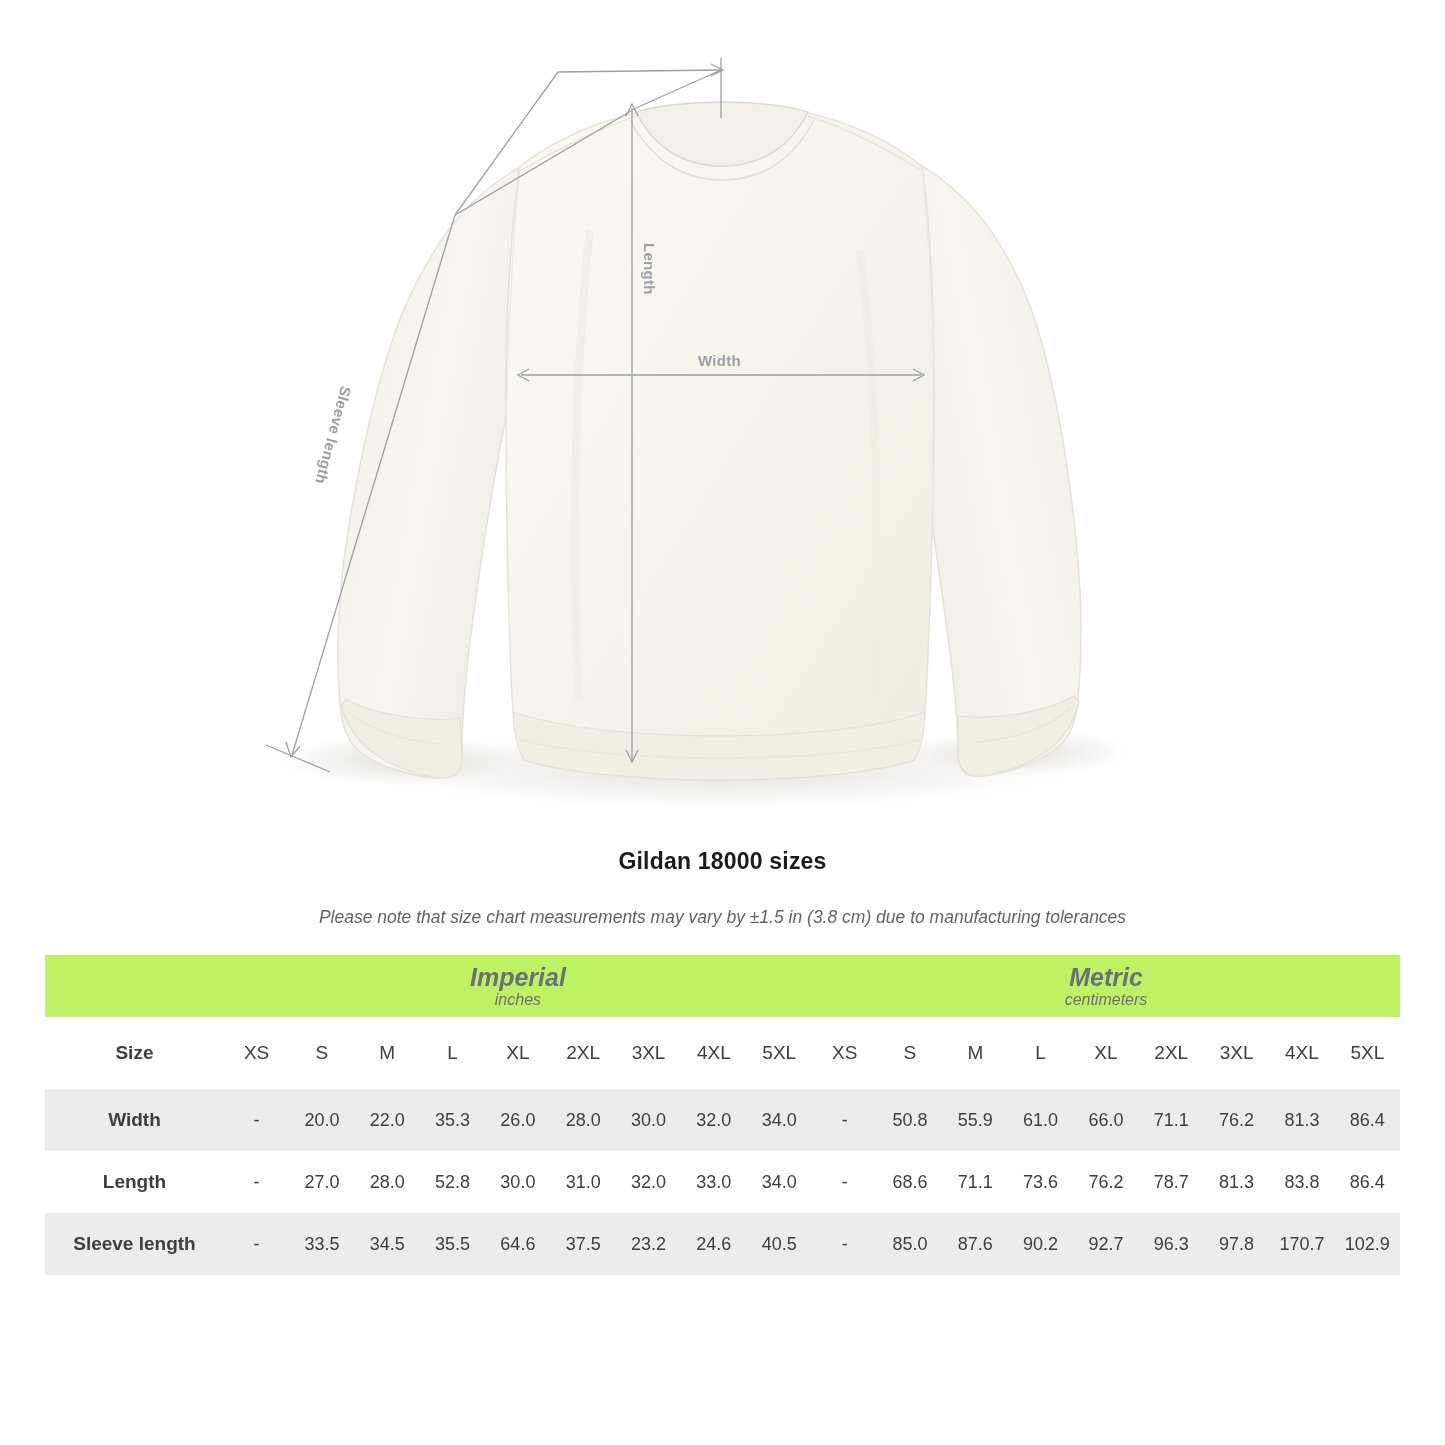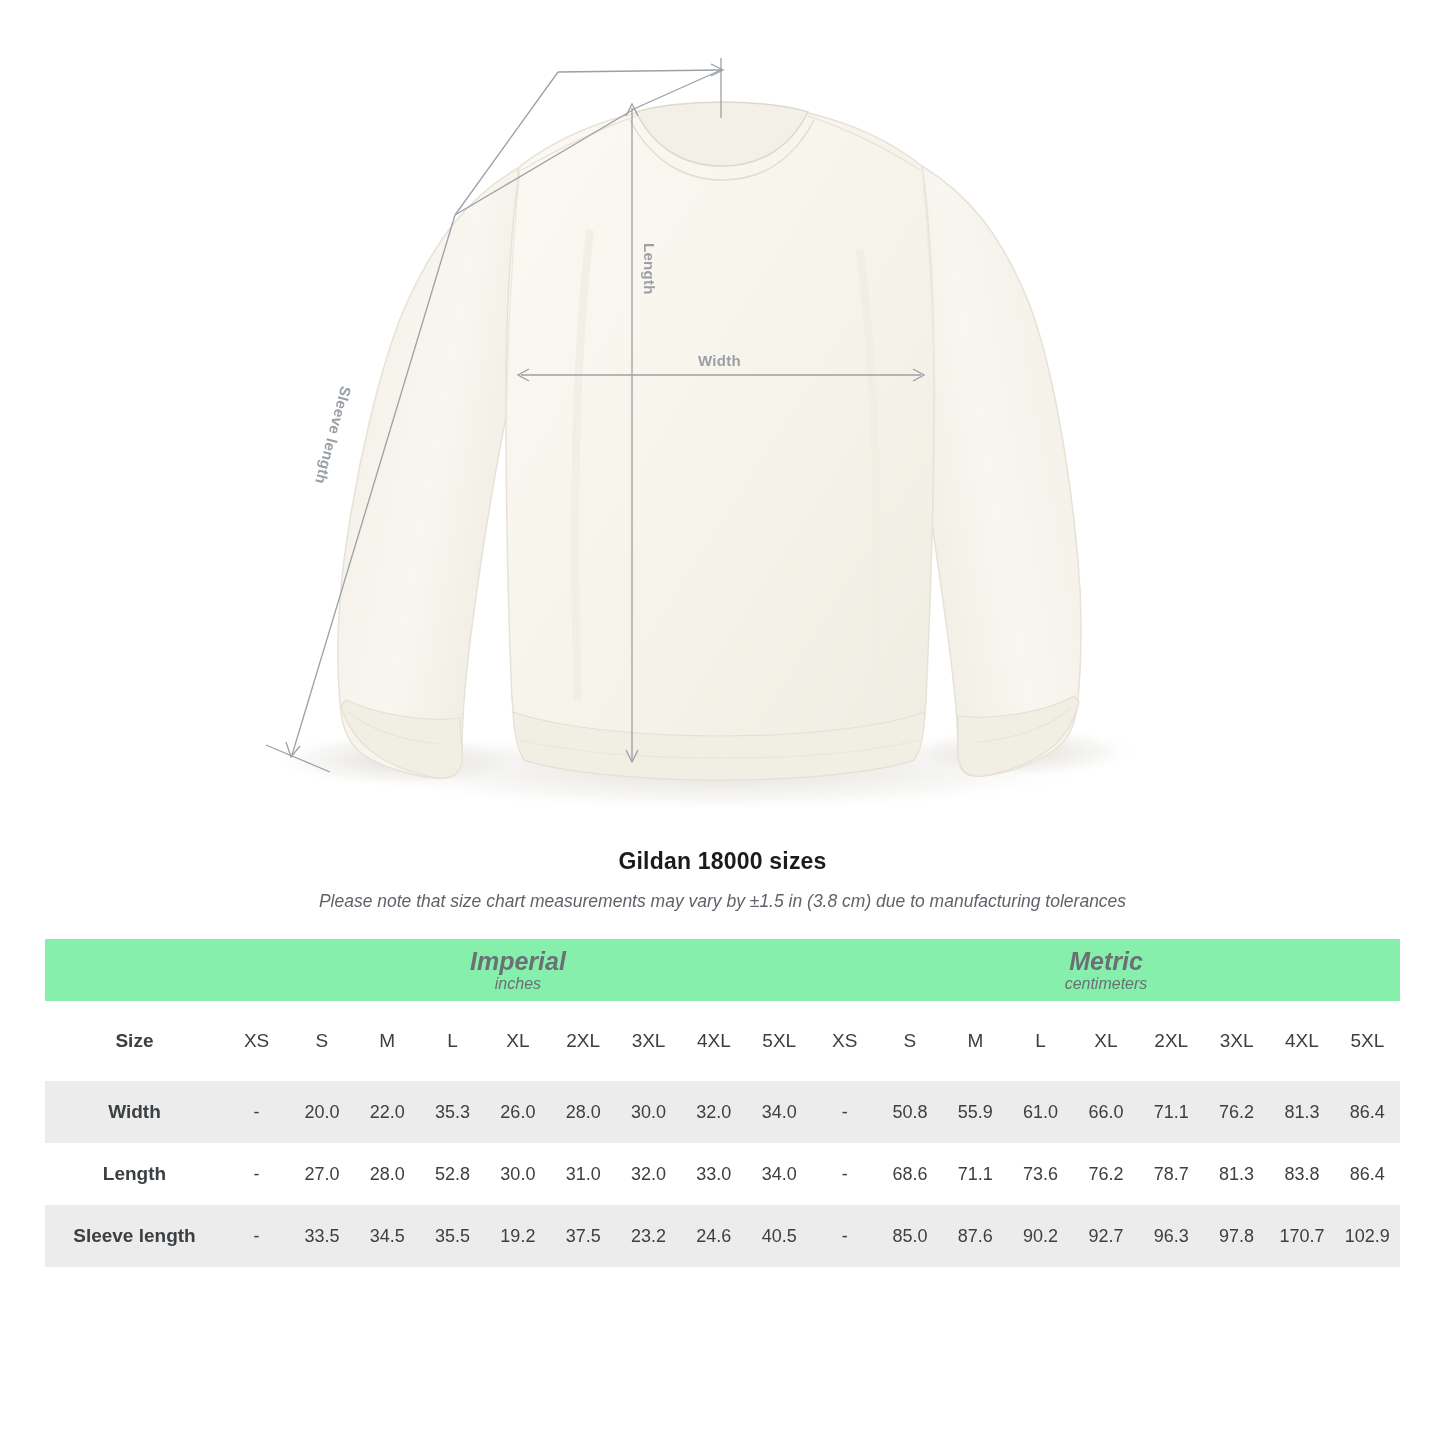--- a/index.html
+++ b/index.html
@@ -66,21 +66,21 @@
     text-align: center;
     margin-top: 18px;
   }
   .chart-title {
     font-size: 23px;
     font-weight: bold;
     color: #1b1b1b;
     letter-spacing: 0.2px;
   }
   .chart-note {
-    margin-top: 16px;
+    margin-top: 32px;
     font-size: 17.5px;
     font-style: italic;
     color: #5f6368;
   }
 
   
   .table-wrap {
     margin: 27px 45px 0 45px;
     width: 1355px;
   }
@@ -93,42 +93,42 @@
   table.size-table th {
     text-align: center;
     font-size: 18px;
     color: #3c4043;
     font-weight: normal;
     padding: 0;
     height: 62px;
     vertical-align: middle;
   }
   .unit-head td {
-    background: #86efac;
+    background: #bef264;
     height: 108px;
   }
   .unit-name {
     font-size: 25px;
     font-style: italic;
     font-weight: bold;
     color: #6b7075;
     line-height: 1.15;
   }
   .unit-sub {
     font-size: 16px;
     font-style: italic;
     color: #6b7075;
     margin-top: 0;
   }
   tr.row-head td {
     background: #ffffff;
     font-size: 19px;
     color: #3c4043;
     font-weight: normal;
-    height: 80px;
+    height: 72px;
   }
   tr.row-head td.rowlabel,
   tr.row-data td.rowlabel {
     font-weight: bold;
     font-size: 19px;
     color: #3c4043;
   }
   tr.shade td { background: #ececec; }
   tr.plain td { background: #ffffff; }
   td.rowlabel { width: 178px; }
@@ -324,21 +324,21 @@
           <td class="cell">83.8</td>
           <td class="cell">86.4</td>
         </tr>
 
         <tr class="row-data shade">
           <td class="rowlabel">Sleeve length</td>
           <td class="cell">-</td>
           <td class="cell">33.5</td>
           <td class="cell">34.5</td>
           <td class="cell">35.5</td>
-          <td class="cell">19.2</td>
+          <td class="cell">64.6</td>
           <td class="cell">37.5</td>
           <td class="cell">23.2</td>
           <td class="cell">24.6</td>
           <td class="cell">40.5</td>
           <td class="cell">-</td>
           <td class="cell">85.0</td>
           <td class="cell">87.6</td>
           <td class="cell">90.2</td>
           <td class="cell">92.7</td>
           <td class="cell">96.3</td>

